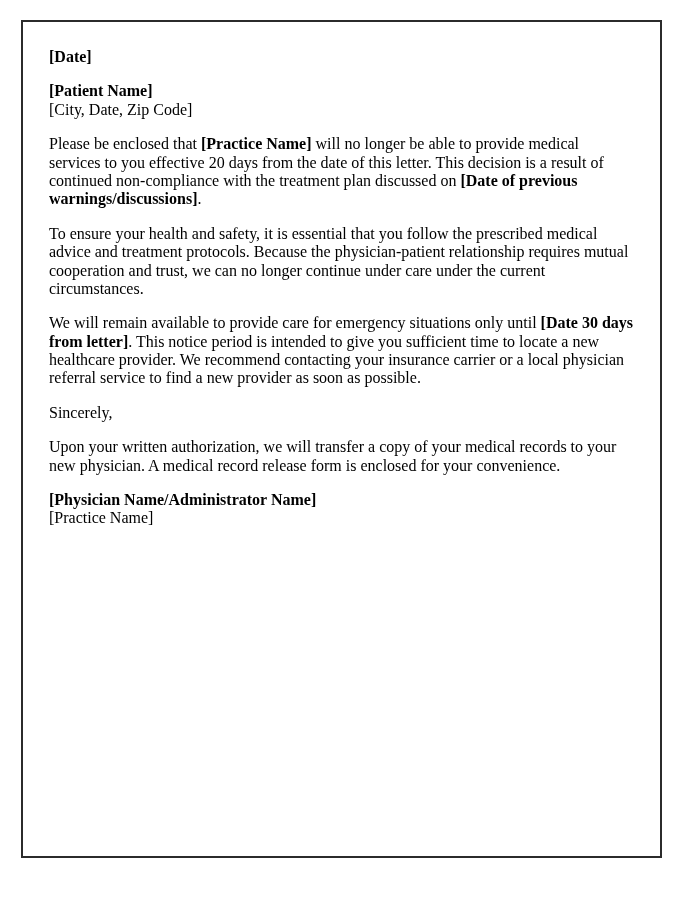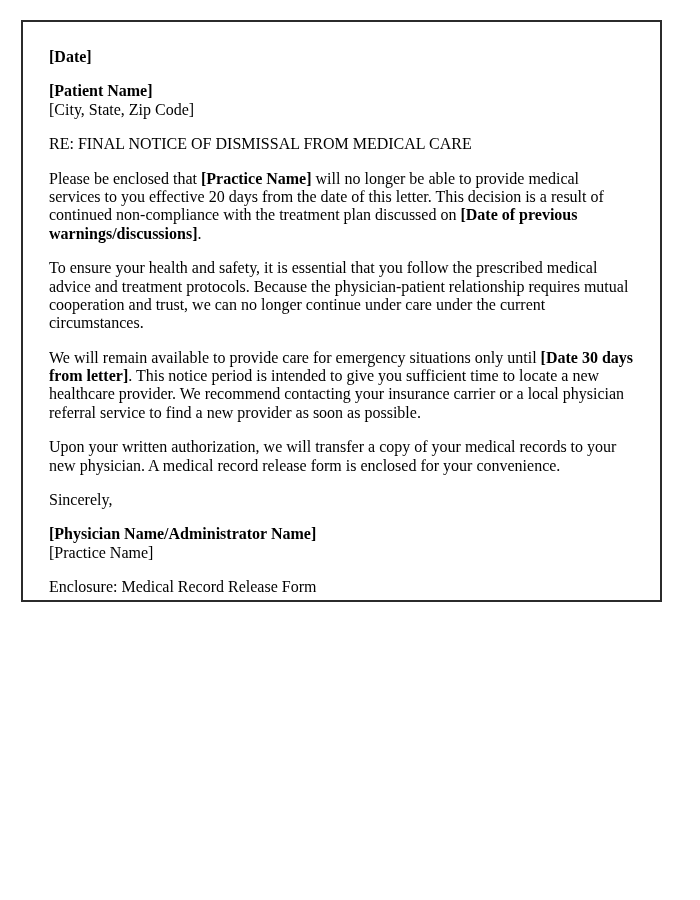--- a/index.html
+++ b/index.html
@@ -12,21 +12,21 @@
     height: 900px;
     position: relative;
     font-family: "Liberation Serif", serif;
     color: #000000;
   }
   .page {
     position: absolute;
     left: 21px;
     top: 20px;
     width: 641px;
-    height: 582px;
+    height: 838px;
     box-sizing: border-box;
     border: 2px solid #2b2b2b;
     background: #ffffff;
     padding: 26px 26px 0 26px;
     font-size: 16px;
     line-height: 1.15;
     overflow: hidden;
   }
   .page p {
     margin: 16px 0;
@@ -43,36 +43,34 @@
 </style>
 </head>
 <body>
 
 <div class="page">
 
   <p><span class="b">[Date]</span></p>
 
   <p>
     <span class="line b">[Patient Name]</span>
-    <span class="line">[City, State, Zip Code]</span>
+    <span class="line">[City, Date, Zip Code]</span>
   </p>
 
-  <p>RE: FINAL NOTICE OF DISMISSAL FROM MEDICAL CARE</p>
 
 
   <p><span>Please be enclosed that </span><span class="b">[Practice Name]</span><span> will no longer be able to provide medical services to you effective 20 days from the date of this letter. This decision is a result of continued non-compliance with the treatment plan discussed on </span><span class="b">[Date of previous warnings/discussions]</span><span>.</span></p>
 
   <p><span>To ensure your health and safety, it is essential that you follow the prescribed medical advice and treatment protocols. Because the physician-patient relationship requires mutual cooperation and trust, we can no longer continue under care under the current circumstances.</span></p>
 
   <p><span>We will remain available to provide care for emergency situations only until </span><span class="b">[Date 30 days from letter]</span><span>. This notice period is intended to give you sufficient time to locate a new healthcare provider. We recommend contacting your insurance carrier or a local physician referral service to find a new provider as soon as possible.</span></p>
 
+  <p>Sincerely,</p>
+
   <p><span>Upon your written authorization, we will transfer a copy of your medical records to your new physician. A medical record release form is enclosed for your convenience.</span></p>
-
-  <p>Sincerely,</p>
 
   <p>
     <span class="line b">[Physician Name/Administrator Name]</span>
     <span class="line">[Practice Name]</span>
   </p>
 
-  <p>Enclosure: Medical Record Release Form</p>
 
 </div>
 
 </body></html>

